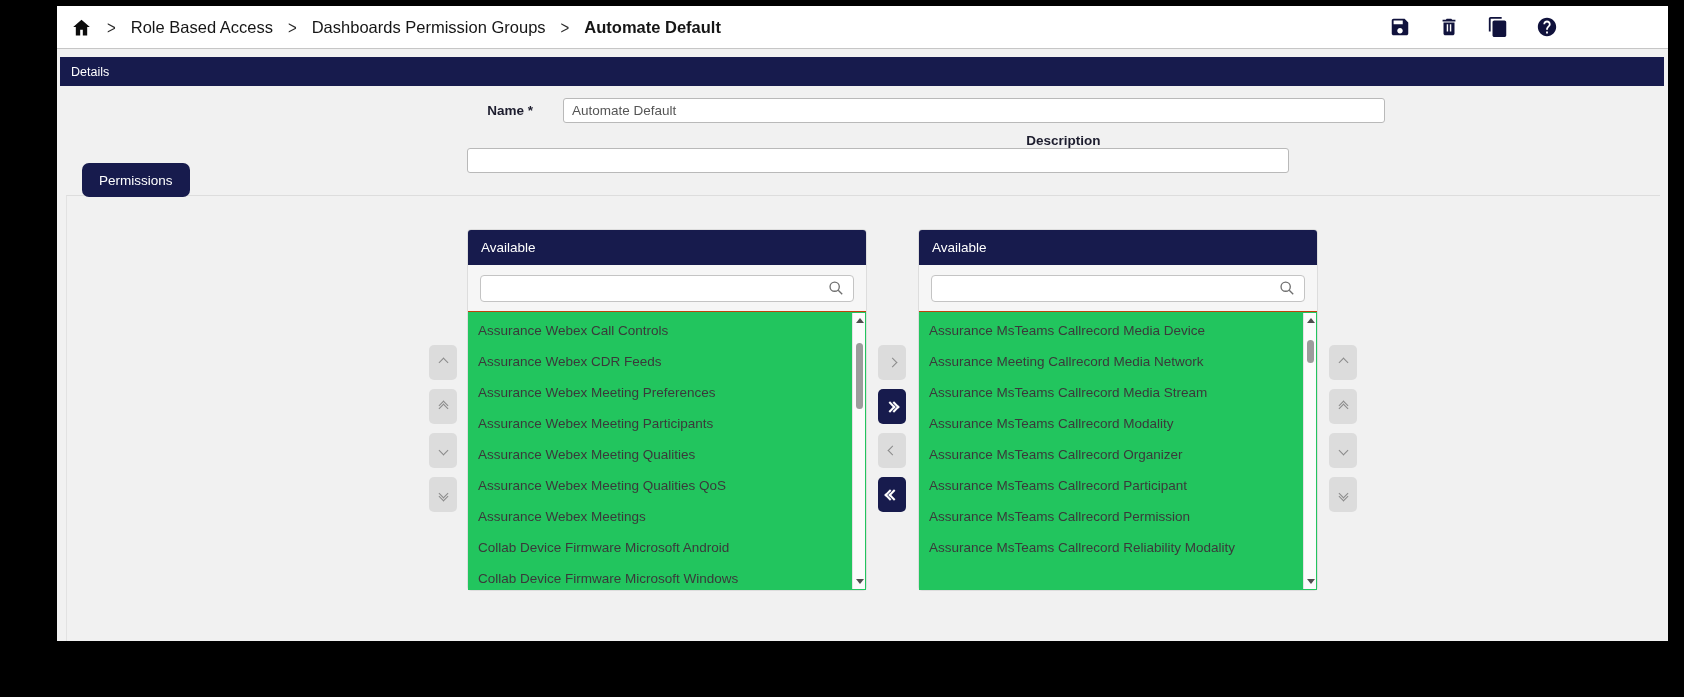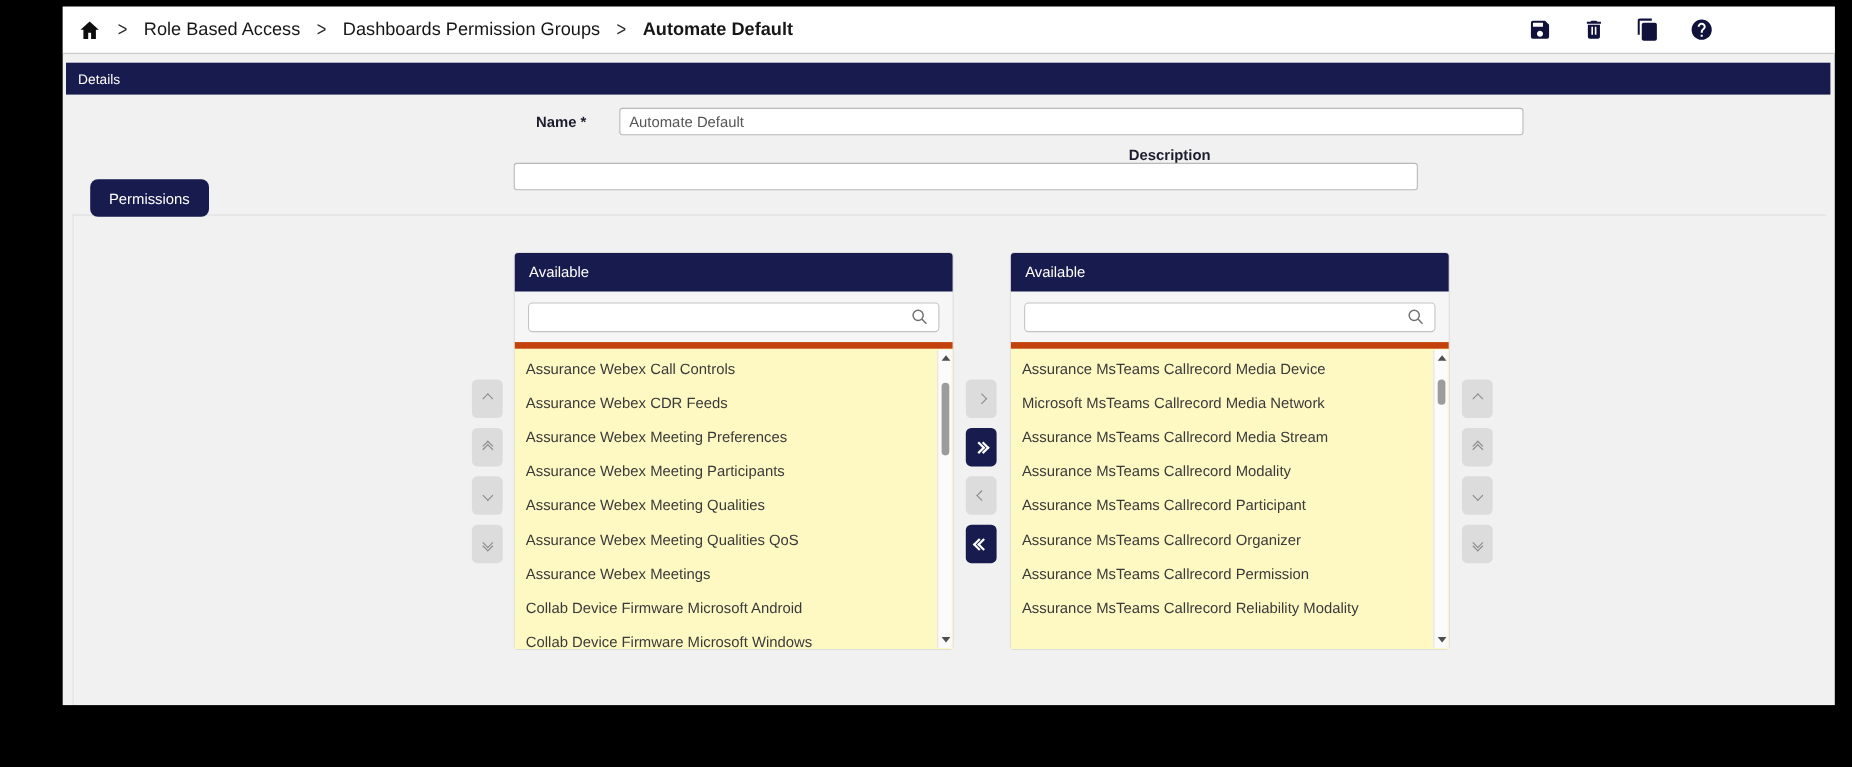--- a/index.html
+++ b/index.html
@@ -50,22 +50,22 @@
   .list-panel.available { left:400px; }
   .list-panel.selected  { left:851px; }
   .lp-header { height:35px; background:var(--navy,#171b4d); color:#fff; font-size:13.5px;
                display:flex; align-items:center; padding-left:13px;
                border-radius:3px 3px 0 0; }
   .lp-search { position:relative; height:46px; padding:10px 12px; }
   .lp-search input { width:100%; height:27px; border:1px solid #c4c4c4; border-radius:4px;
                      background:#fff; padding:0 30px 0 9px; font-size:13px; outline:none;
                      font-family:inherit; }
   .search-icon { position:absolute; right:22px; top:15px; width:16px; height:16px; }
-  .lp-list { position:absolute; left:0; right:0; top:81px; bottom:0; background:#fef9c3;
-             border-top:6px solid #c2410c; overflow:hidden; padding-top:3px; }
+  .lp-list { position:absolute; left:0; right:0; top:81px; bottom:0; background:#22c55e;
+             border-top:1px solid #c2410c; overflow:hidden; padding-top:3px; }
   .list-item { line-height:31px; padding-left:10px; font-size:13.5px; color:#3a3a3a;
                white-space:nowrap; cursor:pointer; }
 
   
   .vscroll { position:absolute; top:1px; right:1px; bottom:1px; width:13px;
              background:#fbfbfb; border-left:1px solid #e3e3e3; }
   .vs-up, .vs-down { position:absolute; left:3px; width:0; height:0;
                      border-left:4px solid transparent; border-right:4px solid transparent;
                      cursor:pointer; }
   .vs-up   { top:5px;  border-bottom:5px solid #4e4e4e; }
@@ -228,25 +228,25 @@
       <div class="lp-search">
         <input type="text" placeholder="" style="">
         <svg class="search-icon" viewBox="0 0 18 18">
           <circle cx="7.5" cy="7.5" r="5.2" fill="none" stroke="#6f6f6f" stroke-width="1.5"></circle>
           <line x1="11.5" y1="11.5" x2="16" y2="16" stroke="#6f6f6f" stroke-width="1.5"></line>
         </svg>
       </div>
       <div class="lp-list">
 
         <div class="list-item">Assurance MsTeams Callrecord Media Device</div>
-          <div class="list-item">Microsoft MsTeams Callrecord Media Network</div>
+          <div class="list-item">Assurance Meeting Callrecord Media Network</div>
           <div class="list-item">Assurance MsTeams Callrecord Media Stream</div>
           <div class="list-item">Assurance MsTeams Callrecord Modality</div>
+          <div class="list-item">Assurance MsTeams Callrecord Organizer</div>
           <div class="list-item">Assurance MsTeams Callrecord Participant</div>
-          <div class="list-item">Assurance MsTeams Callrecord Organizer</div>
           <div class="list-item">Assurance MsTeams Callrecord Permission</div>
           <div class="list-item">Assurance MsTeams Callrecord Reliability Modality</div>
           <div class="vscroll">
           <span class="vs-up"></span>
           <span class="vs-thumb"></span>
           <span class="vs-down"></span>
         </div>
       </div>
     </section>
 

